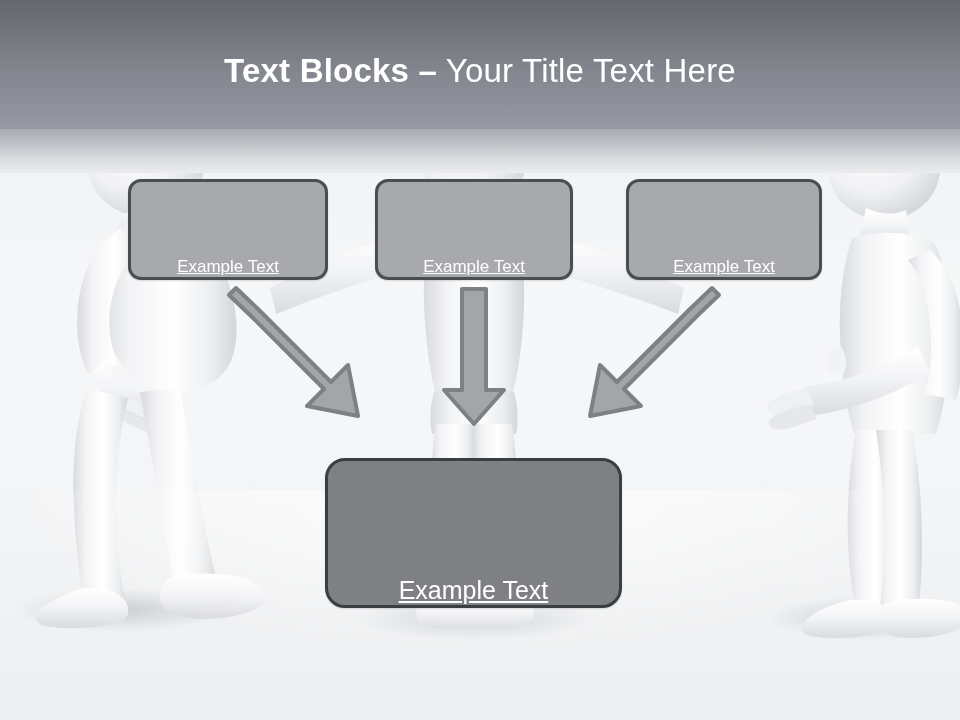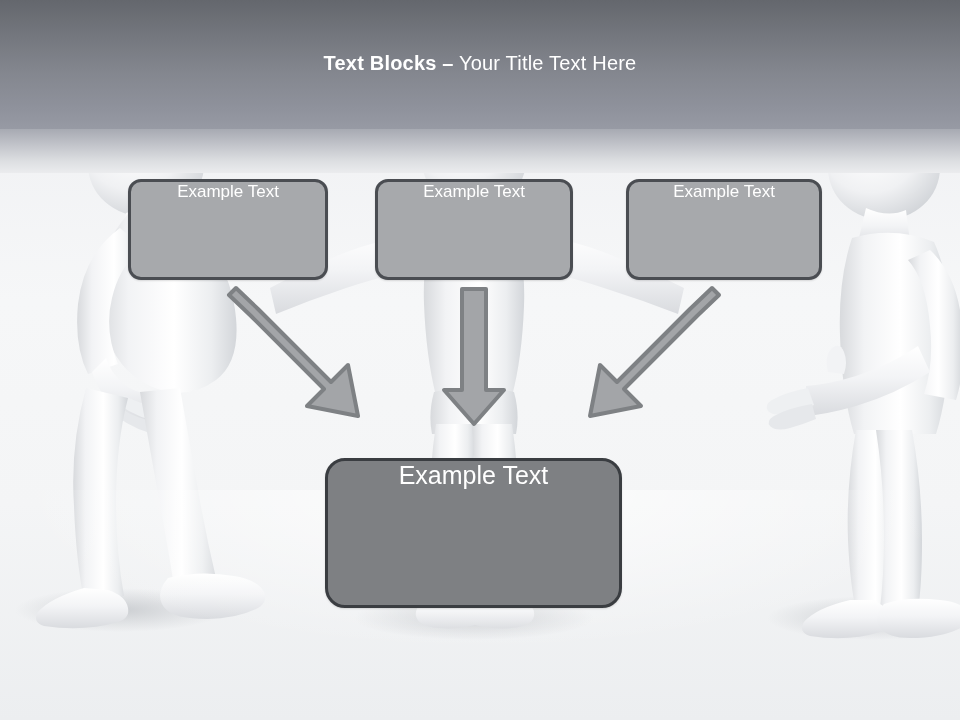--- a/index.html
+++ b/index.html
@@ -57,42 +57,43 @@
                 #c3c5cb 38%,
                 #dcdee1 72%,
                 #ebecee 100%);
   }
 
   .slide-title {
     position: absolute;
     left: 0; top: 52px;
     width: 960px;
     text-align: center;
-    font-size: 20px;
+    font-size: 33px;
     color: #ffffff;
     letter-spacing: 0.2px;
     white-space: nowrap;
   }
   .slide-title .t-bold { font-weight: bold; }
   .slide-title .t-reg  { font-weight: normal; }
 
   
   .tbox {
     position: absolute;
     box-sizing: border-box;
     background: #a7a9ac;
     border: 3px solid #4a4d52;
     border-radius: 13px;
     color: #ffffff;
     display: flex;
-    align-items: flex-start;
+    align-items: flex-end;
     justify-content: center;
     font-size: 17px;
     font-weight: normal;
     box-shadow: 0 1px 2px rgba(0,0,0,0.13);
+    text-decoration: underline;
   }
   .tbox.top-1 { left: 128px; top: 179px; width: 200px; height: 101px; }
   .tbox.top-2 { left: 375px; top: 179px; width: 198px; height: 101px; }
   .tbox.top-3 { left: 626px; top: 179px; width: 196px; height: 101px; }
 
   .tbox.result {
     left: 325px; top: 458px; width: 297px; height: 150px;
     background: #7e8083;
     border: 3px solid #3a3d41;
     border-radius: 20px;

